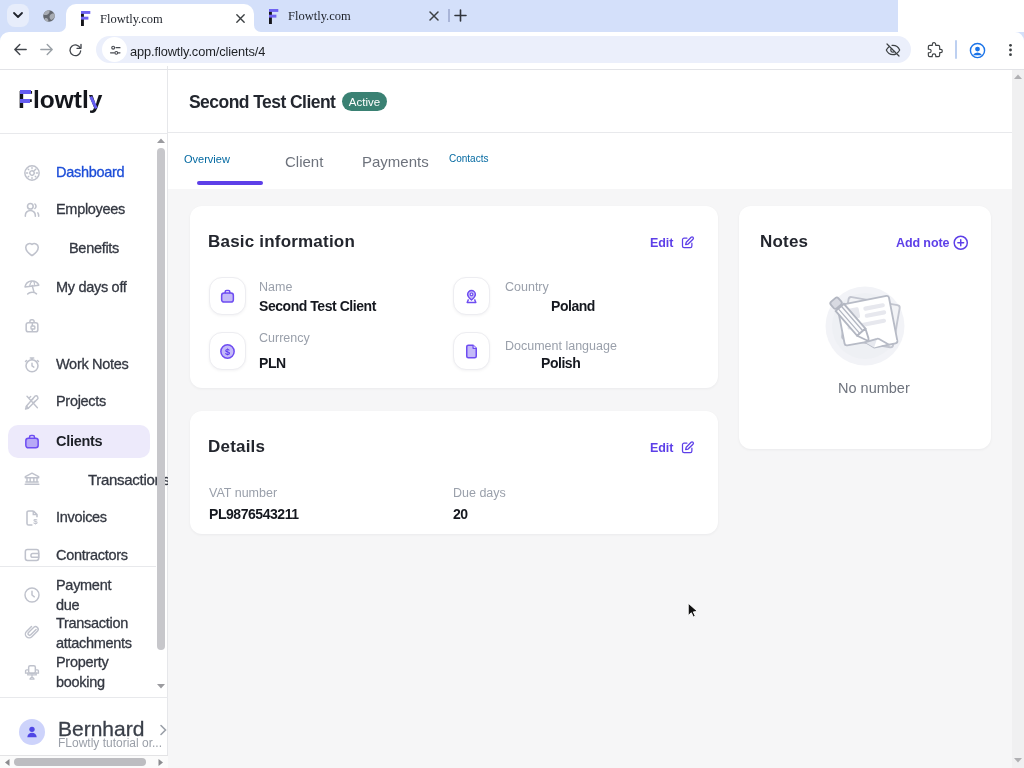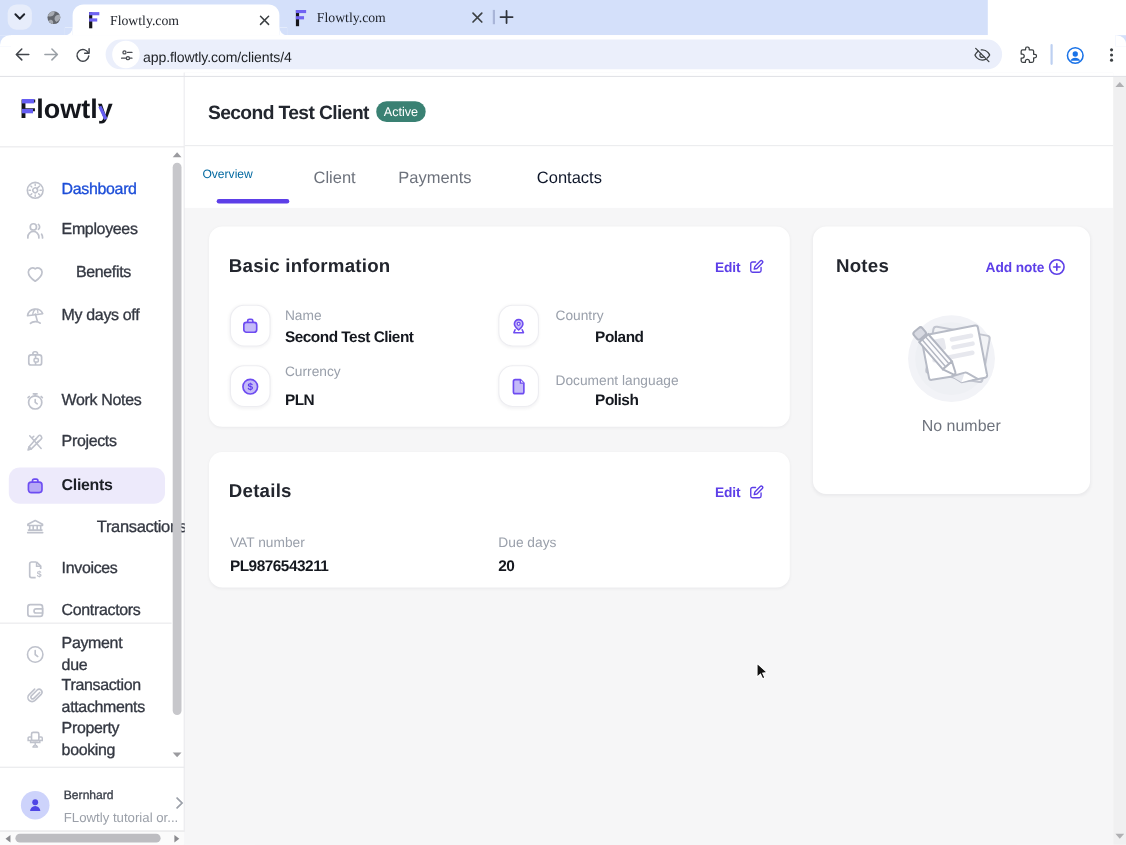--- a/index.html
+++ b/index.html
@@ -232,21 +232,21 @@
     <svg class="abs" style="left:156px;top:616px" width="10" height="8" viewBox="0 0 10 8">
         <path d="M5 6.5L1 2h8z" fill="#9b9b9f"></path>
       </svg>
     <div class="abs" style="left:0;top:630.5px;width:168px;height:1px;background:#e8e9ec;"></div>
 
     <div class="abs" style="left:19px;top:653px;width:26px;height:26px;border-radius:50%;background:#cdd3fb;"></div>
     <svg class="abs" style="left:24px;top:658px" width="16" height="16" viewBox="0 0 24 24">
         <circle cx="12" cy="8" r="4" fill="#4f46e5"></circle>
         <path d="M5 20a7 7 0 0114 0z" fill="#4f46e5"></path>
       </svg>
-    <span class="abs" style="left:58px;top:651px;font-size:11px;font-weight:500;color:#3a3f49;-webkit-text-stroke:.3px currentColor;">Bernhard</span>
+    <span class="abs" style="left:58px;top:651px;font-size:21px;font-weight:500;color:#3a3f49;-webkit-text-stroke:.3px currentColor;">Bernhard</span>
     <span class="abs" style="left:58px;top:670px;font-size:12px;color:#9ba0a9;">FLowtly tutorial or...</span>
     <svg class="abs" style="left:159px;top:658px" width="8" height="12" viewBox="0 0 8 12">
         <path d="M2 1.5L6.5 6 2 10.5" stroke="#9ba0a9" stroke-width="1.6" fill="none" stroke-linecap="round"></path>
       </svg>
 
     <div class="abs" style="left:0;top:689px;width:168px;height:13px;background:#fbfbfb;border-top:1px solid #e3e3e5;"></div>
     <svg class="abs" style="left:3px;top:692px" width="8" height="9" viewBox="0 0 8 9">
         <path d="M6.5 1L2 4.5 6.5 8z" fill="#8b8b8f"></path>
       </svg>
     <div class="abs" style="left:14px;top:692px;width:132px;height:8px;background:#bdbdc1;border-radius:4px;"></div>
@@ -255,21 +255,21 @@
       </svg>
   </div>
   <div id="main">
     <div id="mainhead"></div>
     <div id="tabsrow"></div>
     <span class="abs" style="left:21px;top:26px;font-size:17.5px;font-weight:700;color:#23272f;letter-spacing:-.55px;">Second Test Client</span>
     <div class="abs" style="left:174px;top:26px;width:45px;height:19px;background:#3a8173;border-radius:10px;text-align:center;"><span style="font-size:11.5px;color:#fff;font-weight:500;line-height:19px;">Active</span></div>
     <span class="abs" style="left:16px;top:87px;font-size:11px;font-weight:500;color:#0369a1;">Overview</span>
     <span class="abs" style="left:117px;top:87px;font-size:15px;color:#6d727c;">Client</span>
     <span class="abs" style="left:194px;top:87px;font-size:15px;color:#6d727c;">Payments</span>
-    <span class="abs" style="left:281px;top:87px;font-size:15px;color:#0f172a;margin-left:39px;">Contacts</span>
+    <span class="abs" style="left:281px;top:87px;font-size:10px;color:#0369a1;">Contacts</span>
     <div class="abs" style="left:29px;top:115px;width:66px;height:3.5px;background:#5d3fe8;border-radius:2px;"></div>
 
     <div class="card" style="left:22px;top:140px;width:528px;height:182px;">
       <span class="abs cardtitle" style="left:18px;top:26px;">Basic information</span>
       <span class="abs editlink" style="left:460px;top:30px;">Edit</span>
       <svg class="abs" style="left:490px;top:29px" width="15" height="15" viewBox="0 0 24 24">
           <path d="M11 5H6.5A2.5 2.5 0 004 7.5v10A2.5 2.5 0 006.5 20h10a2.5 2.5 0 002.5-2.5V13" fill="none" stroke="#5d3fe8" stroke-width="2" stroke-linecap="round"></path>
           <path d="M17.8 3.7a2.1 2.1 0 013 3L13 14.5l-4 1 1-4z" fill="none" stroke="#5d3fe8" stroke-width="2" stroke-linejoin="round"></path>
         </svg>
 
@@ -282,21 +282,21 @@
       <span class="abs lbl" style="left:69px;top:74px;">Name</span>
       <span class="abs val" style="left:69px;top:92px;">Second Test Client</span>
       <div class="tile" style="left:263px;top:71px;">
           <svg width="19" height="19" viewBox="0 0 24 24">
             <path d="M12 4.5a4.9 4.9 0 00-4.9 4.9c0 2.9 2.7 5 4.9 7 2.2-2 4.9-4.1 4.9-7A4.9 4.9 0 0012 4.5z" fill="#c4baf8" stroke="#6e4cf1" stroke-width="1.8" stroke-linejoin="round"></path>
             <circle cx="12" cy="9.3" r="1.7" fill="#fff" stroke="#6e4cf1" stroke-width="1.4"></circle>
             <path d="M8.2 15.6L6.5 19.5h11l-1.7-3.9" fill="none" stroke="#6e4cf1" stroke-width="1.8" stroke-linejoin="round"></path>
           </svg>
         </div>
       <span class="abs lbl" style="left:315px;top:74px;">Country</span>
-      <span class="abs val" style="left:315px;top:92px;padding-left:36px;">Poland</span>
+      <span class="abs val" style="left:325px;top:92px;padding-left:36px;">Poland</span>
 
       <div class="tile" style="left:19px;top:126px;">
           <svg width="19" height="19" viewBox="0 0 24 24">
             <circle cx="12" cy="12" r="8.4" fill="#c4baf8" stroke="#6e4cf1" stroke-width="1.9"></circle>
             <text x="12" y="16.2" font-size="11.5" fill="#5b39ee" font-weight="bold" text-anchor="middle" font-family="Liberation Sans">$</text>
           </svg>
         </div>
       <span class="abs lbl" style="left:69px;top:125px;text-align:center;">Currency</span>
       <span class="abs val" style="left:69px;top:149px;">PLN</span>
       <div class="tile" style="left:263px;top:126px;">

